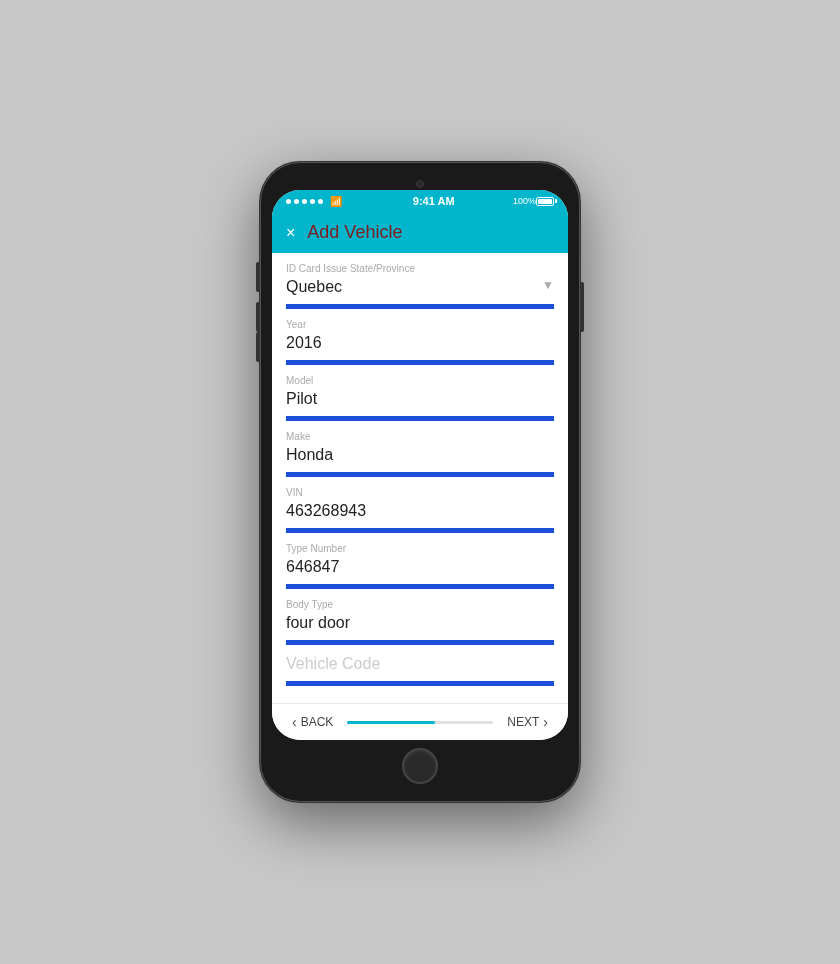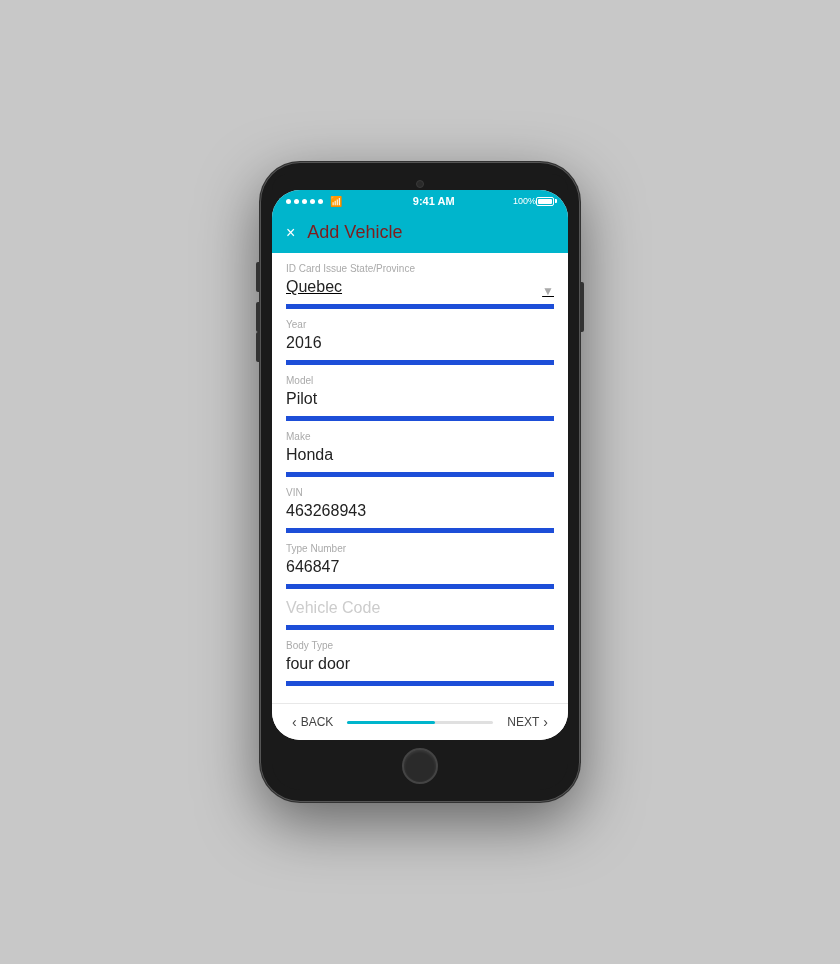--- a/index.html
+++ b/index.html
@@ -191,22 +191,21 @@
     .field-placeholder {
       font-size: 16px;
       color: #ccc;
       padding-bottom: 2px;
     }
 
     
     .dropdown-field {
       display: flex;
       justify-content: space-between;
-      align-items: flex-end;
-      text-decoration: underline;
+      align-items: flex-start;
     }
     .dropdown-arrow {
       color: #aaa;
       font-size: 12px;
     }
 
     
     .bottom-nav {
       background: #fff;
       border-top: 1px solid #e8e8e8;
@@ -321,26 +320,26 @@
         <div class="field-label">VIN</div>
         <div class="field-value">463268943</div>
       </div>
 
       <div class="field-group">
         <div class="field-label">Type Number</div>
         <div class="field-value">646847</div>
       </div>
 
       <div class="field-group">
-        <div class="field-placeholder">Vehicle Code</div>
-      </div>
-
-      <div class="field-group">
         <div class="field-label">Body Type</div>
         <div class="field-value">four door</div>
+      </div>
+
+      <div class="field-group">
+        <div class="field-placeholder">Vehicle Code</div>
       </div>
 
     </div>
 
     <div class="bottom-nav">
       <div class="nav-btn">
         <span class="nav-chevron">‹</span>
         <span>BACK</span>
       </div>
       <div class="progress-bar-container">

